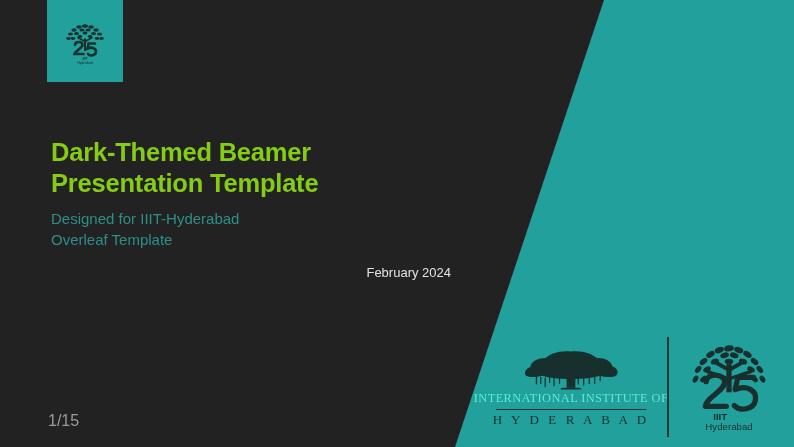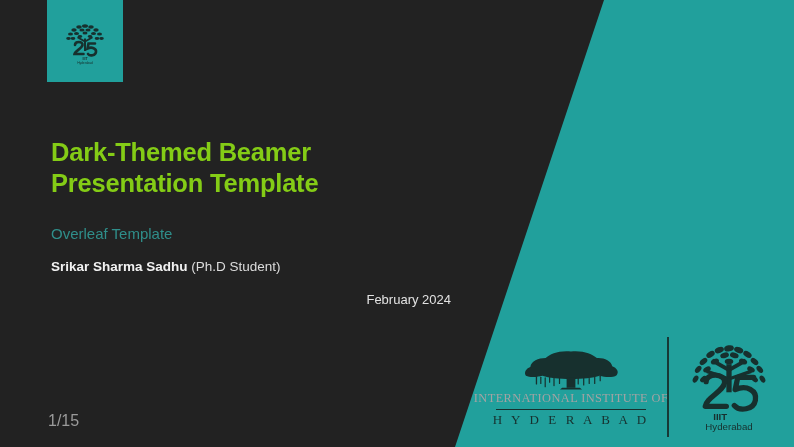--- a/index.html
+++ b/index.html
@@ -50,21 +50,21 @@
     line-height:1.20;
     color:#84cc16;
     letter-spacing:-0.2px;
   }
   .subtitle-1, .subtitle-2 {
     font-size:15px;
     color:#2f8e8a;
     line-height:1.0;
     margin-top:13px;
   }
-  .subtitle-2 { margin-top:28px; }
+  .subtitle-2 { margin-top:6px; }
   .author-line {
     font-size:13.5px;
     color:#e9e9e9;
     margin-top:19px;
     line-height:1.0;
   }
   .author-line .author-name { font-weight:bold; color:#f2f2f2; }
   .author-line .author-role { font-weight:normal; color:#dcdcdc; }
   .date-line {
     font-size:13px;
@@ -97,21 +97,21 @@
     display:flex;
     flex-direction:column;
     align-items:center;
     color:#18302f;
   }
   .iiit-wordmark .tree { margin-bottom:2px; }
   .wordmark-line {
     font-family:"Liberation Serif", serif;
     font-size:12.4px;
     letter-spacing:0.4px;
-    color:#a3a3a3;
+    color:#5eead4;
     line-height:1.12;
     text-align:center;
     white-space:nowrap;
   }
   .wordmark-rule {
     width:150px; height:1px;
     background:#17302e;
     margin:3px 0 2px 0;
   }
   .wordmark-city {
@@ -178,24 +178,22 @@
         <path d="M30 58 C30 50, 46 50, 45 58 C44 65, 30 70, 29 76 L47 76"></path>
         <path d="M70 55 L57 55 L55 65 C64 61, 73 65, 72 72 C71 79, 60 81, 56 76"></path>
       </g>
       <text x="50" y="88" font-family="Liberation Sans, sans-serif" font-size="7" fill="#17302e" text-anchor="middle" font-weight="bold">IIIT</text>
       <text x="50" y="95" font-family="Liberation Sans, sans-serif" font-size="6.4" fill="#17302e" text-anchor="middle">Hyderabad</text>
     </svg>
   </div>
 
   <div class="title-block">
     <div class="deck-title">Dark-Themed Beamer Presentation Template</div>
+    <div class="subtitle-1">Designed for IIIT-Hyderabad</div>
     <div class="subtitle-2">Overleaf Template</div>
-    <div class="author-line">
-      <span class="author-name">Srikar Sharma Sadhu</span><span class="author-role"> (Ph.D Student)</span>
-    </div>
     <div class="date-line">February 2024</div>
   </div>
 
   <div class="page-number">1/15</div>
 
   <div class="footer-logos">
 
     <div class="iiit-wordmark">
       <svg class="tree" width="112" height="44" viewBox="0 0 200 80">
         <g fill="#17302e">

